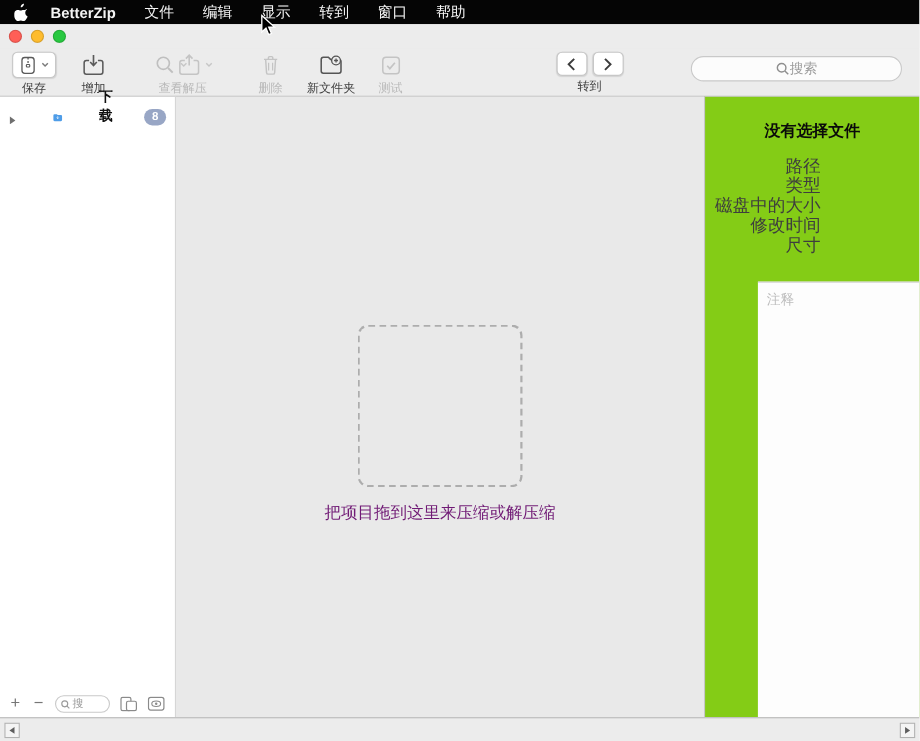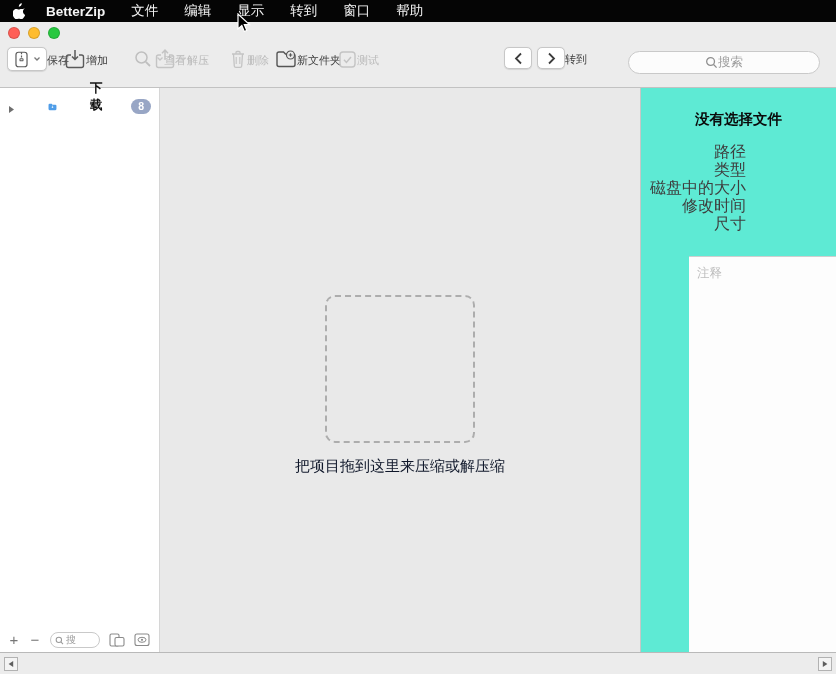--- a/index.html
+++ b/index.html
@@ -16,21 +16,21 @@
 
   
   .titlebar { position:absolute; top:22px; left:0; right:0; height:22px; background:#ececec; }
   .traffic { position:absolute; left:8px; top:5px; display:flex; gap:8px; }
   .light { width:12px; height:12px; border-radius:50%; border:0.5px solid rgba(0,0,0,.15); }
   .light.red { background:#ff5f57; } .light.yellow { background:#febc2e; } .light.green { background:#28c840; }
   .window-title { position:absolute; left:0; right:0; top:3px; text-align:center; font-size:13px; color:#484848; }
 
   
   .toolbar { position:absolute; top:44px; left:0; right:0; height:44px; background:#ececec; border-bottom:1px solid #c2c2c2; }
-  .tb-item { position:absolute; top:3px; display:flex; align-items:center; }
+  .tb-item { position:absolute; top:3px; display:flex; flex-direction:column; align-items:center; }
   .tb-btn { height:24px; display:flex; align-items:center; justify-content:center; gap:3px; }
   .tb-btn.bordered { background:#fff; border:1px solid #c7c7c7; border-radius:5px; padding:0 5px;
                      box-shadow:0 0.5px 1px rgba(0,0,0,.10); }
   .tb-label { font-size:11px; color:#3e3e3e; margin-top:2px; white-space:nowrap; }
   .tb-item.disabled .tb-label { color:#b9b9b9; }
   .goto-btns { display:flex; gap:5px; }
   .goto-btn { width:28px; height:22px; background:#fff; border:1px solid #c7c7c7; border-radius:5px;
               display:flex; align-items:center; justify-content:center; box-shadow:0 0.5px 1px rgba(0,0,0,.10); }
   .search-field { position:absolute; top:7px; right:16px; width:192px; height:23px; background:#fcfcfc;
                   border:1px solid #c9c9c9; border-radius:12px; display:flex; align-items:center;
@@ -47,24 +47,24 @@
   .sb-footer { position:absolute; bottom:0; left:0; right:0; height:24px; display:flex; align-items:center; padding:0 8px; gap:9px; }
   .sb-fbtn { font-size:15px; color:#767676; line-height:14px; width:12px; text-align:center; }
   .mini-search { width:50px; height:16px; border:1px solid #c9c9c9; border-radius:8px; background:#fff;
                  display:flex; align-items:center; gap:2px; padding:0 4px; overflow:hidden; }
   .mini-search span { font-size:10px; color:#9a9a9a; white-space:nowrap; }
 
   
   .main { position:absolute; top:88px; left:160px; right:196px; bottom:22px; background:#e9e9e9; }
   .dropzone { position:absolute; left:50%; top:207px; transform:translateX(-50%);
               width:150px; height:148px; border:2px dashed #adadad; border-radius:10px; }
-  .drop-hint { position:absolute; top:369px; left:0; right:0; text-align:center; font-size:15px; color:#0f172a; }
-
-  
-  .inspector { position:absolute; top:88px; right:0; width:196px; bottom:22px; background:#5eead4; border-left:1px solid #c6c6c6; }
+  .drop-hint { position:absolute; top:369px; left:0; right:0; text-align:center; font-size:15px; color:#701a75; }
+
+  
+  .inspector { position:absolute; top:88px; right:0; width:196px; bottom:22px; background:#84cc16; border-left:1px solid #c6c6c6; }
   .insp-info { height:168px; }
   .insp-title { text-align:center; font-weight:700; font-size:14.5px; color:#0a0a0a; padding-top:22px; }
   .insp-fields { margin-top:14px; text-align:right; padding-right:90px; }
   .insp-field { font-size:16px; color:#3e3e3e; line-height:18px; white-space:nowrap; }
   .comments { position:absolute; top:168px; left:0; right:0; bottom:0; background:#fdfdfd; border-top:1px solid #cfcfcf; padding:6px 8px;margin-left:48px; }
   .comments span { font-size:12.5px; color:#bdbdbd; }
 
   
   .bottombar { position:absolute; bottom:0; left:0; right:0; height:22px; background:#ececec; border-top:1px solid #b9b9b9; }
   .scroll-btn { position:absolute; top:4px; width:14px; height:14px; border:1px solid #b2b2b2; background:#f4f4f4;

